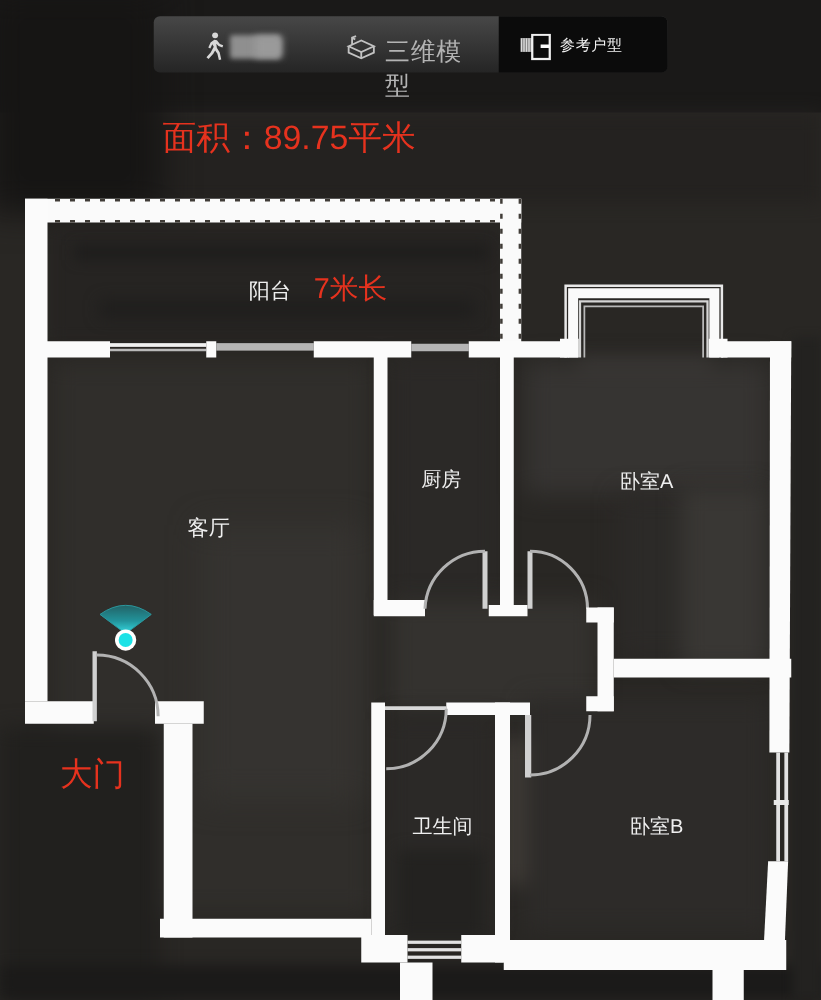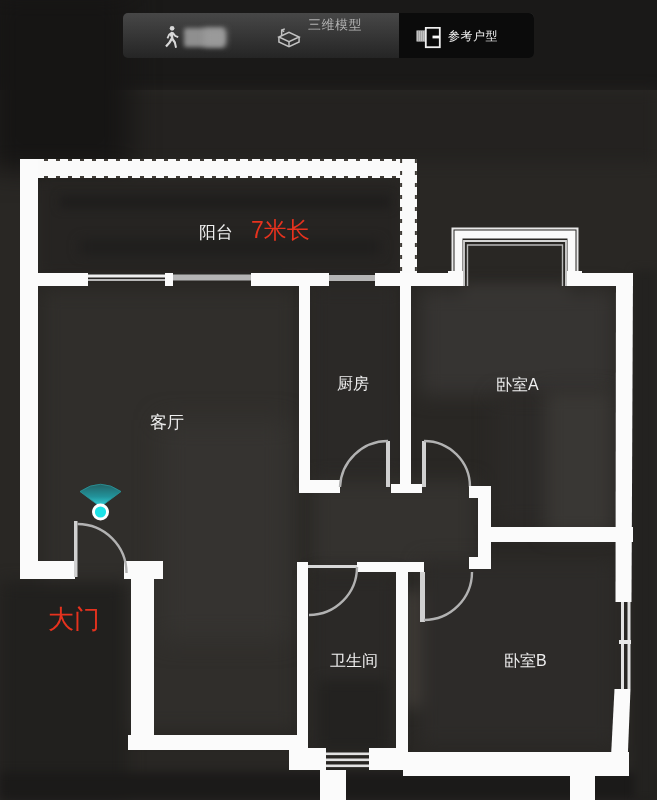--- a/index.html
+++ b/index.html
@@ -66,31 +66,32 @@
   <svg class="abs" style="left:276px;top:26px;" width="26" height="22" viewBox="0 0 28 24">
     <g fill="none" stroke="#c2c2c2" stroke-width="1.6">
       <path d="M3 12 L14 7 L25 12 L14 17 Z"></path>
       <path d="M3 12 L3 17.5 L14 22.5 L25 17.5 L25 12"></path>
       <path d="M14 17 L14 22.5"></path>
       <path d="M6 10.5 L6 4.5 L9.5 3.2"></path>
       <path d="M6 4.8 L8.8 6.0"></path>
     </g>
   </svg>
 
-  <div class="abs" style="left:308px;top:16px;width:80px;height:20px;font-size:13px;color:#b3b3b3;letter-spacing:0.5px;">三维模型</div>
+  <div class="abs" style="left:308px;top:28px;width:80px;height:20px;font-size:20px;color:#b3b3b3;letter-spacing:0.5px;">三维模型</div>
 
   <svg class="abs" style="left:415px;top:27px;" width="28" height="24" viewBox="0 0 28 24">
     <rect x="1.5" y="3.5" width="9" height="11" fill="#dcdcdc"></rect>
     <path d="M3.2 3.5 L3.2 14.5 M5.2 3.5 L5.2 14.5 M7.2 3.5 L7.2 14.5 M9.2 3.5 L9.2 14.5" stroke="#7d7d7d" stroke-width="0.9"></path>
     <rect x="10.8" y="0.8" width="14" height="19.4" fill="none" stroke="#f0f0f0" stroke-width="1.8"></rect>
     <rect x="17.5" y="8.6" width="7.3" height="2.8" fill="#fafafa"></rect>
   </svg>
 
   <div class="abs" style="left:448px;top:28px;width:80px;height:20px;font-size:12px;color:#f2f2f2;letter-spacing:0.5px;">参考户型</div>
 
+  <div class="abs" style="left:130px;top:92px;width:260px;height:30px;font-size:27px;color:#e6321e;">面积：89.75平米</div>
 
   <svg class="abs" style="left:0;top:0;" width="657" height="800" viewBox="0 0 657 800">
     <defs>
       <linearGradient id="fan" x1="0" y1="0" x2="0" y2="1">
         <stop offset="0" stop-color="#226569"></stop>
         <stop offset="0.55" stop-color="#22979f"></stop>
         <stop offset="1" stop-color="#36e2ea"></stop>
       </linearGradient>
     </defs>
 

